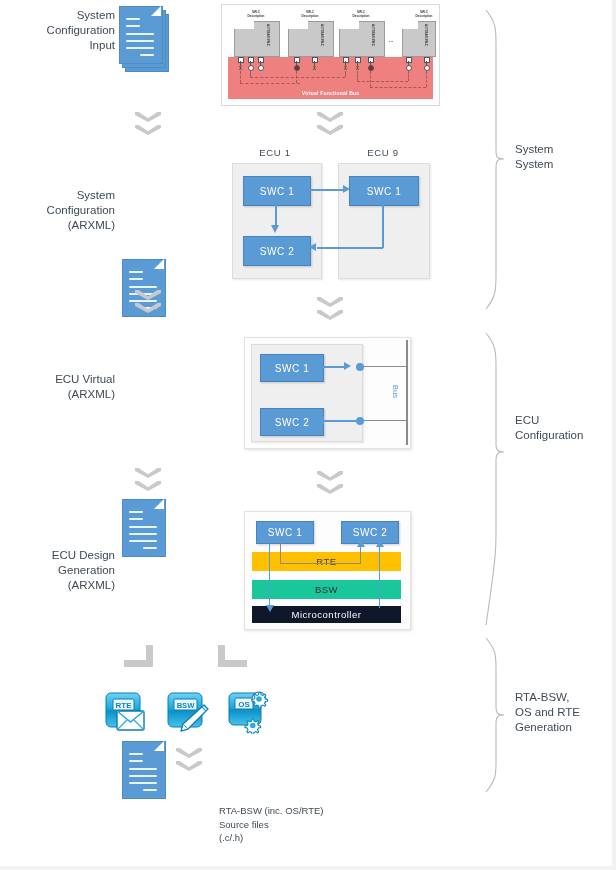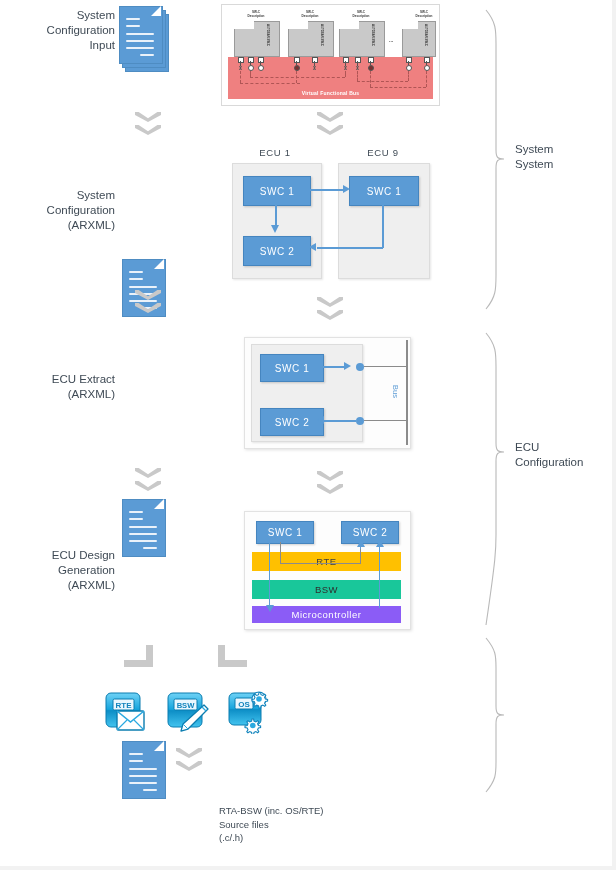--- a/index.html
+++ b/index.html
@@ -65,21 +65,21 @@
   .pfork{position:absolute;border-left:.5px solid #555;border-bottom:.5px solid #555;}
   .dash{position:absolute;border-bottom:.5px dashed #b05555;}
   .dashv{position:absolute;border-left:.5px dashed #b05555;}
   .ellip{position:absolute;font-size:5px;color:#333;font-weight:bold;}
 
   
   .layer{position:absolute;display:flex;align-items:center;justify-content:center;
          font-size:9.5px;letter-spacing:.5px;}
   .layer.rte{background:#ffc000;color:#3f3f3f;}
   .layer.bsw{background:#19c79a;color:#2e2e2e;}
-  .layer.mcu{background:#8b5cf6;color:#ffffff;}
+  .layer.mcu{background:#0f172a;color:#ffffff;}
 
   
   .busline{position:absolute;background:#8b8b8b;}
   .buslabel{position:absolute;font-size:7.5px;color:#5b9bd5;
       transform:rotate(90deg);transform-origin:left top;white-space:nowrap;}
   .node{position:absolute;width:8px;height:8px;border-radius:50%;background:#5b9bd5;}
 
   
   .genicon{position:absolute;width:44px;height:44px;}
   .brklabel{position:absolute;font-size:11.5px;line-height:15px;color:#3f4a55;}
@@ -130,21 +130,21 @@
     <div class="ln" style="left:7px;top:41px;width:28px;"></div>
     <div class="ln" style="left:21px;top:48px;width:14px;"></div>
   </div>
 
   <div class="chev" style="left:135px;top:290px;width:26px;height:28px;">
     <i style="left:0;top:0;"></i>
       <i style="left:0;top:13px;"></i>
   </div>
 
   <div class="abs lbl" style="left:30px;top:372px;width:85px;">
-    <div>ECU Extract</div>
+    <div>ECU Virtual</div>
     <div>(ARXML)</div>
   </div>
   <div class="abs doc" style="left:122px;top:363px;width:48px;height:62px;">
     <div class="sheet front" style="left:0;top:0;width:42px;height:56px;"></div>
     <div class="fold" style="left:32px;top:0px;border-width:0 0 10px 10px;border-color:transparent transparent #ffffff transparent;"></div>
     <div class="ln" style="left:7px;top:12px;width:14px;"></div>
     <div class="ln" style="left:7px;top:19px;width:14px;"></div>
     <div class="ln" style="left:7px;top:27px;width:28px;"></div>
     <div class="ln" style="left:7px;top:34px;width:28px;"></div>
     <div class="ln" style="left:7px;top:41px;width:28px;"></div>
@@ -435,21 +435,26 @@
 
     <path d="M16 333 C 26 345, 26 353, 26 367 L26 443 C26 451, 28 452, 34 452 C28 452, 26 453, 26 461 L26 535 C26 549, 26 557, 16 625" fill="none" stroke="#b9b9b9" stroke-width="1.1"></path>
 
     <path d="M16 638 C 26 650, 26 656, 26 668 L26 706 C26 714, 28 715, 34 715 C28 715, 26 716, 26 724 L26 762 C26 774, 26 780, 16 792" fill="none" stroke="#b9b9b9" stroke-width="1.1"></path>
   </svg>
 
   <div class="brklabel" style="left:515px;top:142px;width:95px;">
     <div>System</div>
     <div>System</div>
   </div>
-  <div class="brklabel" style="left:515px;top:440px;width:95px;">
+  <div class="brklabel" style="left:515px;top:413px;width:95px;">
     <div>ECU</div>
     <div>Configuration</div>
   </div>
+  <div class="brklabel" style="left:515px;top:690px;width:95px;">
+    <div>RTA-BSW,</div>
+    <div>OS and RTE</div>
+    <div>Generation</div>
+  </div>
 
   <div class="divider" style="left:612px;top:0;width:4px;height:870px;background:#f2f2f2;"></div>
   <div class="divider" style="left:0;top:866px;width:616px;height:4px;background:#f2f2f2;"></div>
 
 </div>
 
 </body></html>

